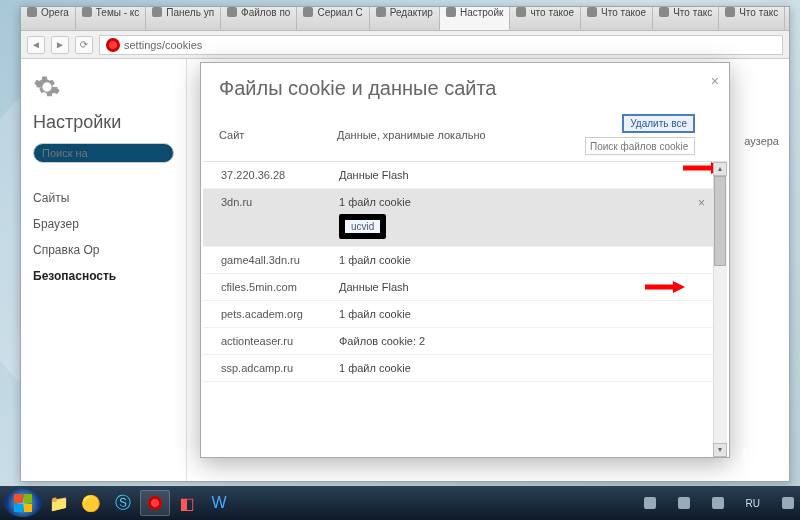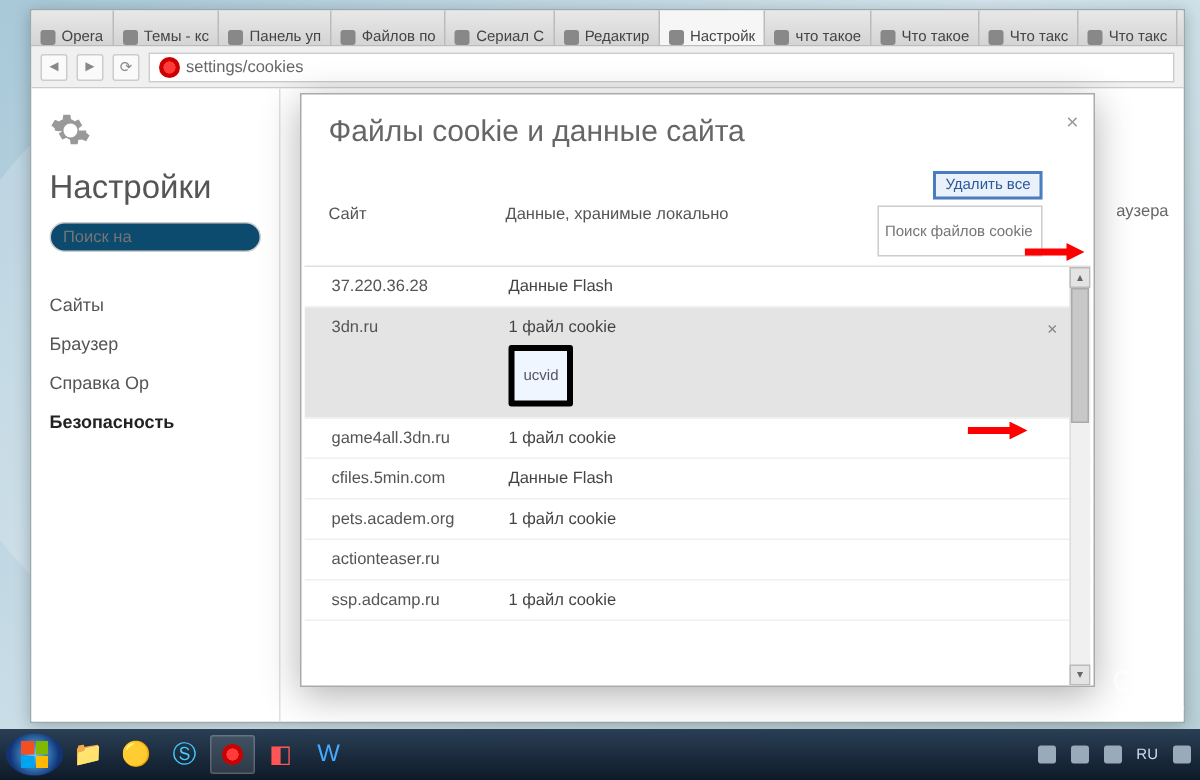--- a/index.html
+++ b/index.html
@@ -2,71 +2,71 @@
 <html><head>
 <meta charset="utf-8">
 <style>
 *{box-sizing:border-box;margin:0;padding:0;font-family:Arial,Helvetica,sans-serif}
 body{width:800px;height:520px;overflow:hidden;position:relative;background:linear-gradient(135deg,#a8c8d8 0%,#d4e4ec 50%,#b8d0d8 100%)}
 
 body::before{content:"";position:absolute;left:-40px;bottom:80px;width:260px;height:260px;border:70px solid rgba(255,255,255,.18);border-radius:50%}
 
 .browser{position:absolute;left:20px;top:6px;right:10px;bottom:38px;background:#fff;border:1px solid #9aa;box-shadow:0 2px 10px rgba(0,0,0,.25);display:flex;flex-direction:column}
 .tabbar{height:24px;background:linear-gradient(#e8e8e8,#d4d4d4);display:flex;align-items:stretch;font-size:10px;color:#444;border-bottom:1px solid #bbb}
-.tab{display:flex;align-items:flex-end;gap:4px;padding:0 6px;max-width:80px;border-right:1px solid #bbb;white-space:nowrap;overflow:hidden;text-overflow:ellipsis}
+.tab{display:flex;align-items:flex-start;gap:4px;padding:0 6px;max-width:80px;border-right:1px solid #bbb;white-space:nowrap;overflow:hidden;text-overflow:ellipsis}
 .tab.active{background:#f6f6f6}
 .tab-ico{width:10px;height:10px;background:#888;border-radius:2px}
 .addrbar{height:28px;display:flex;align-items:center;gap:6px;padding:0 6px;background:#f0f0f0;border-bottom:1px solid #ccc;font-size:11px;color:#666}
 .nav-btn{width:18px;height:18px;border:1px solid #ccc;background:#fafafa;border-radius:2px;display:flex;align-items:center;justify-content:center;font-size:10px;color:#888}
 .url-field{flex:1;height:20px;background:#fff;border:1px solid #ccc;padding:0 6px;display:flex;align-items:center;gap:4px;color:#666}
 .o-badge{width:14px;height:14px;background:radial-gradient(circle,#ff3b3b 40%,#c00 42%);border-radius:50%}
 .content{flex:1;display:flex;background:#fff;position:relative;overflow:hidden}
 .sidebar{width:166px;padding:14px 12px;border-right:1px solid #e0e0e0;font-size:12px;color:#444}
 .gear{width:28px;height:28px;color:#999;margin-bottom:8px}
-.side-title{font-size:22px;color:#555;margin-bottom:10px}
+.side-title{font-size:18px;color:#555;margin-bottom:10px}
 .side-search{width:100%;height:20px;border:1px solid #ccc;border-radius:10px;padding:0 8px;font-size:11px;color:#999;margin-bottom:22px;background:#0c4a6e}
 .side-item{padding:6px 0;color:#555}
 .side-item.active{font-weight:bold;color:#222}
 .main{flex:1;padding:10px 18px;font-size:11px;color:#555}
 .main-line{margin-bottom:6px}
 .chk{width:11px;height:11px;border:1px solid #888;display:inline-block;vertical-align:middle;margin-right:4px;background:#e8f0ff;font-size:8px;line-height:9px;text-align:center;color:#246}
 .modal{position:absolute;left:200px;top:62px;width:530px;height:396px;background:#fff;border:1px solid #aaa;box-shadow:0 6px 24px rgba(0,0,0,.3);display:flex;flex-direction:column}
 .modal-title{padding:14px 18px 10px;font-size:20px;color:#666}
 .modal-close{position:absolute;right:10px;top:10px;font-size:14px;color:#999;cursor:pointer}
 .modal-header{display:flex;padding:4px 34px 6px 18px;font-size:11px;color:#555;align-items:center}
 .col-site{width:118px}
 .col-data{flex:1}
 .del-all{border:2px solid #4a7dbf;background:#eaf1fb;color:#2a5a9a;font-size:10px;padding:2px 6px;cursor:pointer}
-.cookie-search{width:110px;height:18px;border:1px solid #ccc;font-size:10px;padding:16px 4px;color:#999;margin-top:4px}
+.cookie-search{width:110px;height:18px;border:1px solid #ccc;font-size:10px;padding:0 4px;color:#999;margin-top:4px}
 .red-arrow{position:absolute;width:40px;height:12px;background:red;clip-path:polygon(0 30%,70% 30%,70% 0,100% 50%,70% 100%,70% 70%,0 70%)}
 .list{flex:1;overflow:hidden;border-top:1px solid #e0e0e0;position:relative;margin:0 2px}
 .scrolltrack{position:absolute;right:0;top:0;bottom:0;width:14px;background:#f0f0f0;border-left:1px solid #ddd}
 .scrollthumb{position:absolute;right:1px;top:14px;width:12px;height:90px;background:#c8c8c8;border:1px solid #aaa}
 .scrollbtn{position:absolute;right:0;width:14px;height:14px;background:#e4e4e4;border:1px solid #bbb;font-size:8px;text-align:center;line-height:12px;color:#666}
 .row{display:flex;padding:7px 34px 7px 18px;font-size:11px;color:#444;border-bottom:1px solid #f0f0f0}
 .row .col-site{color:#555}
 .row.selected{background:#e4e4e4}
 .row.selected .extra{display:block}
 .extra{display:none;margin-top:6px}
-.tag{display:inline-block;border:4px solid #000000;background:#f0f6ff;padding:11px 6px;font-size:10px;color:#556;border-radius:2px}
+.tag{display:inline-block;border:6px solid #000000;background:#f0f6ff;padding:1px 6px;font-size:10px;color:#556;border-radius:2px}
 .row-x{position:absolute;right:22px;font-size:12px;color:#888;cursor:pointer}
 .modal-footer{padding:10px 14px;text-align:right;border-top:1px solid #e0e0e0}
 .done-btn{border:2px solid #d40000;padding:3px 4px;display:inline-block}
 .done-btn button{border:1px solid #999;background:#f0f0f0;padding:3px 12px;font-size:11px;cursor:pointer}
 
 .wm{position:absolute;right:10px;bottom:44px;font-family:'Comic Sans MS',cursive;font-size:26px;color:rgba(255,255,255,.55);transform:rotate(-6deg);line-height:.8}
 .wm small{font-size:18px;display:block}
 
 .taskbar{position:absolute;left:0;right:0;bottom:0;height:34px;background:linear-gradient(#2a3f55,#0e1a28);display:flex;align-items:center;padding:0 4px;gap:2px}
 .start{width:38px;height:28px;background:radial-gradient(circle at 50% 50%,#6cf 0,#137 70%);border-radius:50%;display:flex;align-items:center;justify-content:center}
 .win-flag{width:18px;height:18px;display:grid;grid-template-columns:1fr 1fr;grid-template-rows:1fr 1fr;gap:1px}
 .win-flag span:nth-child(1){background:#f25022}.win-flag span:nth-child(2){background:#7fba00}.win-flag span:nth-child(3){background:#00a4ef}.win-flag span:nth-child(4){background:#ffb900}
 .task-ico{width:30px;height:26px;display:flex;align-items:center;justify-content:center;border-radius:2px}
 .task-ico.active{background:rgba(255,255,255,.12);box-shadow:inset 0 0 0 1px rgba(255,255,255,.2)}
-.tray{position:absolute;right:6px;bottom:0;height:34px;display:flex;align-items:center;gap:10px;color:#cde;font-size:10px}
+.tray{position:absolute;right:6px;bottom:0;height:34px;display:flex;align-items:center;gap:22px;color:#cde;font-size:10px}
 .tray-ico{width:12px;height:12px;background:#9ab;border-radius:2px}
 </style>
 </head>
 <body>
 
 <div class="browser">
   <div class="tabbar" id="tabbar">
       <div class="tab">
         <span class="tab-ico"></span>
         <span>Opera</span>
@@ -191,20 +191,23 @@
         </div>
       </div>
       <div class="row">
         <div class="col-site">pets.academ.org</div>
         <div class="col-data">
           <div>1 файл cookie</div>
         </div>
       </div>
       <div class="row">
         <div class="col-site">actionteaser.ru</div>
+        <div class="col-data">
+          <div>Файлов cookie: 2</div>
+        </div>
       </div>
       <div class="row">
         <div class="col-site">ssp.adcamp.ru</div>
         <div class="col-data">
           <div>1 файл cookie</div>
         </div>
       </div>
     </div>
   <div class="red-arrow" style="left:444px;top:218px"></div>
 </div>

